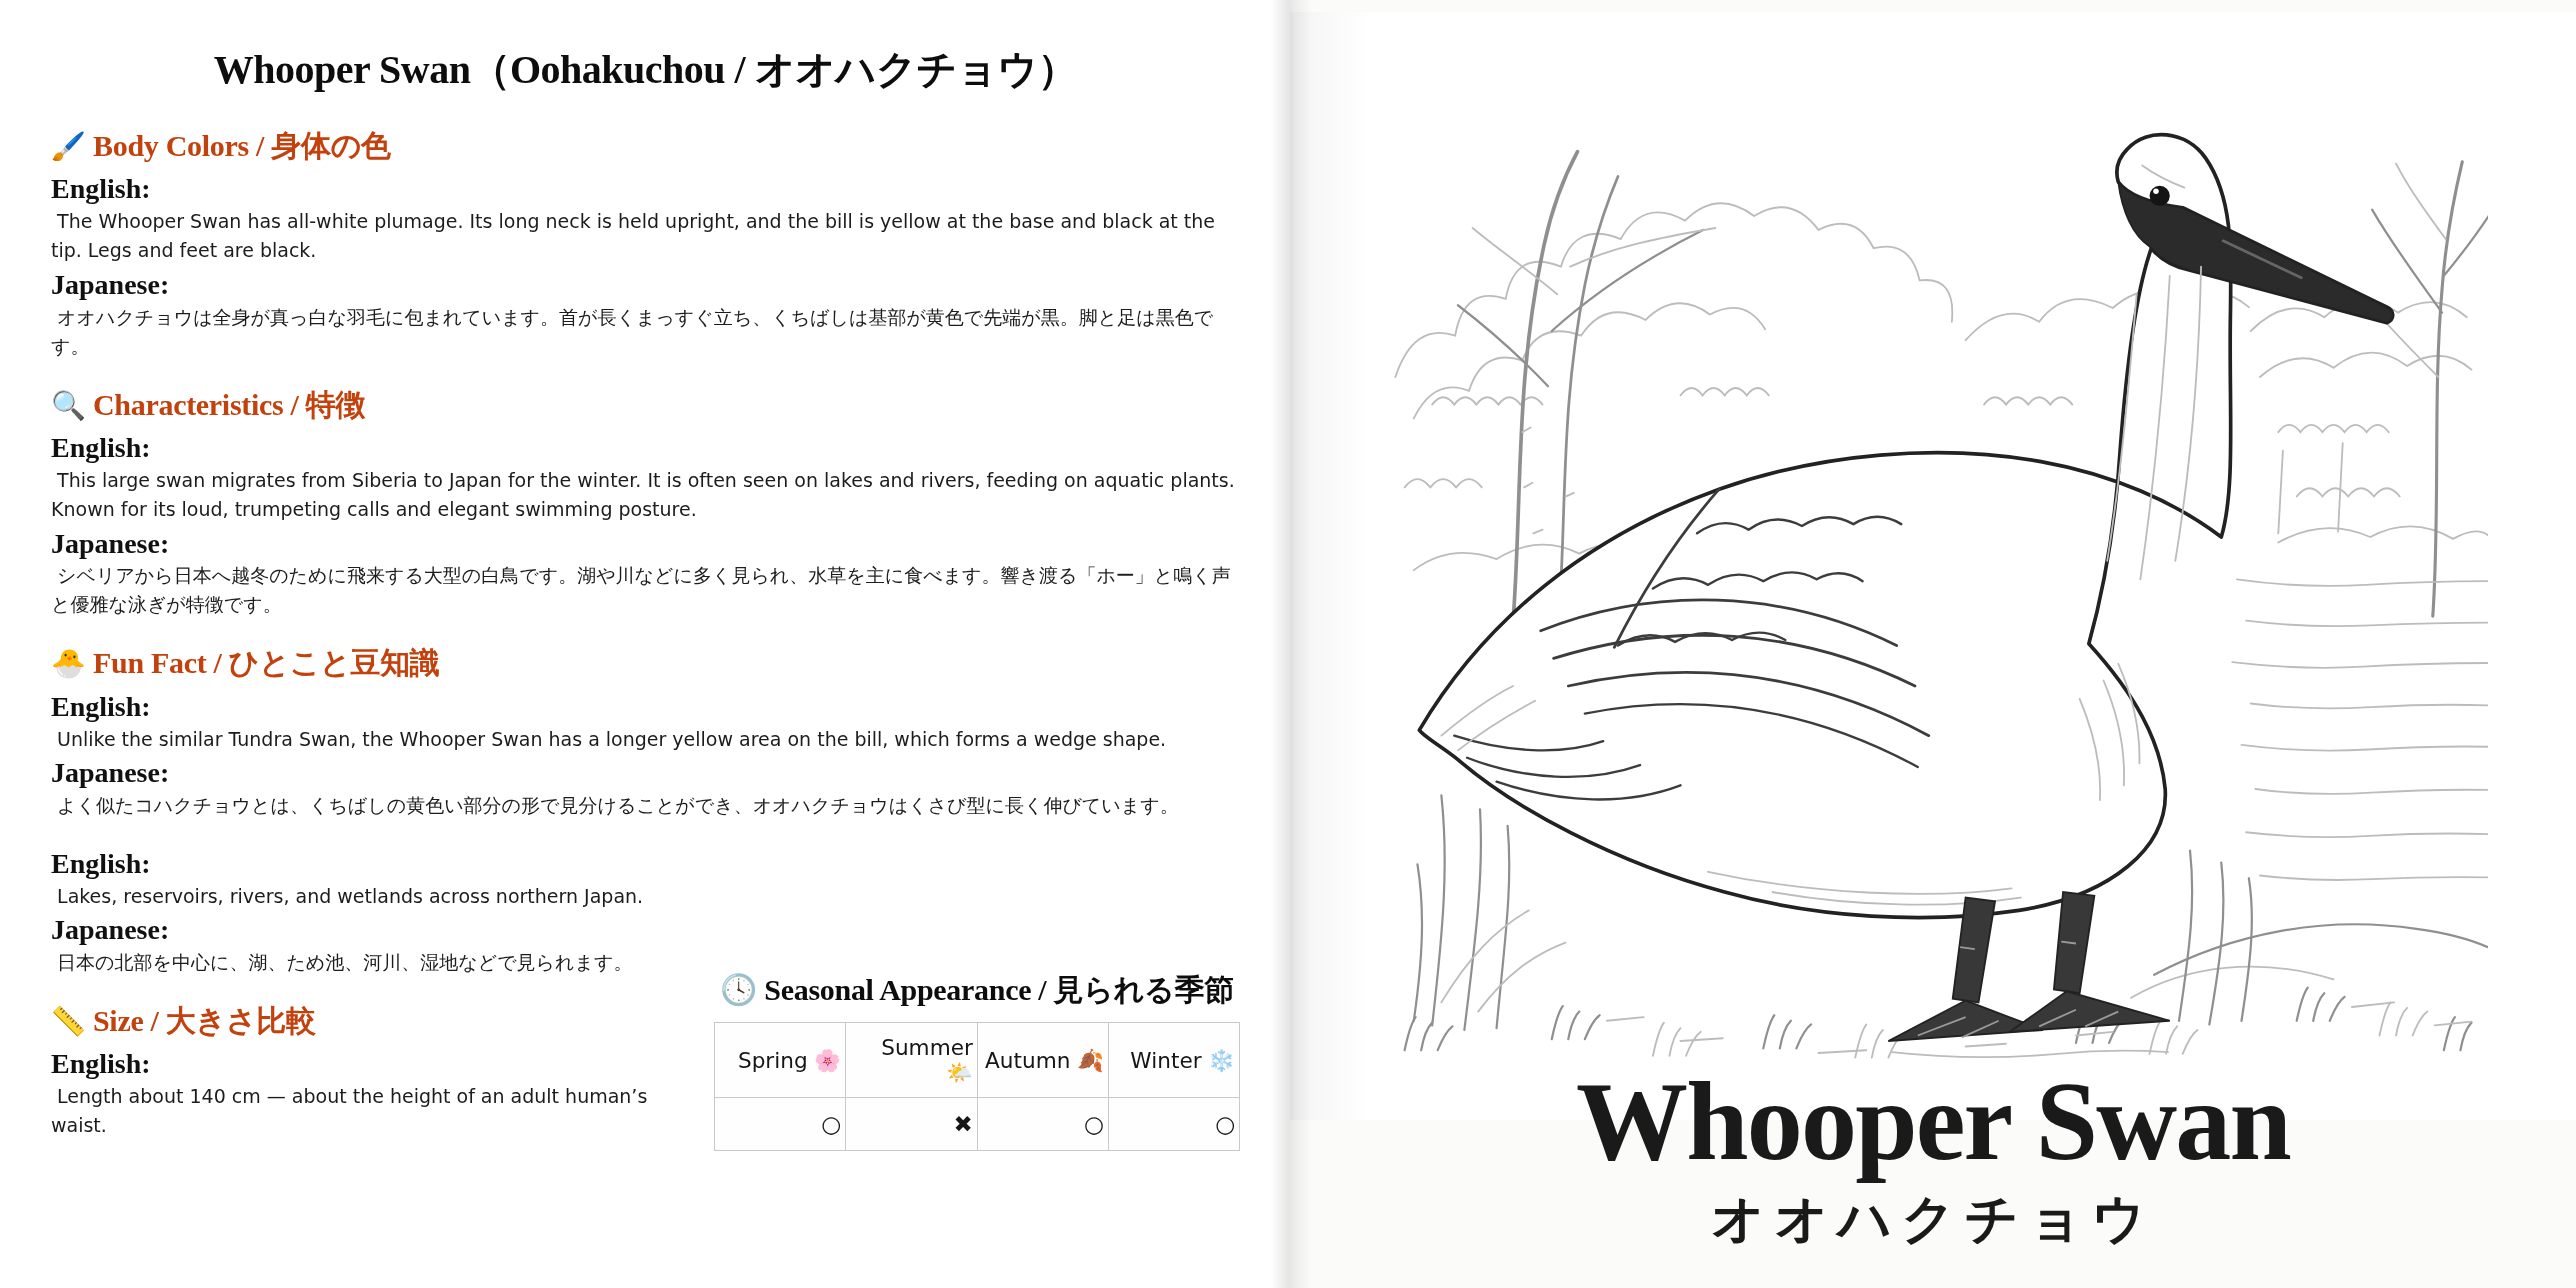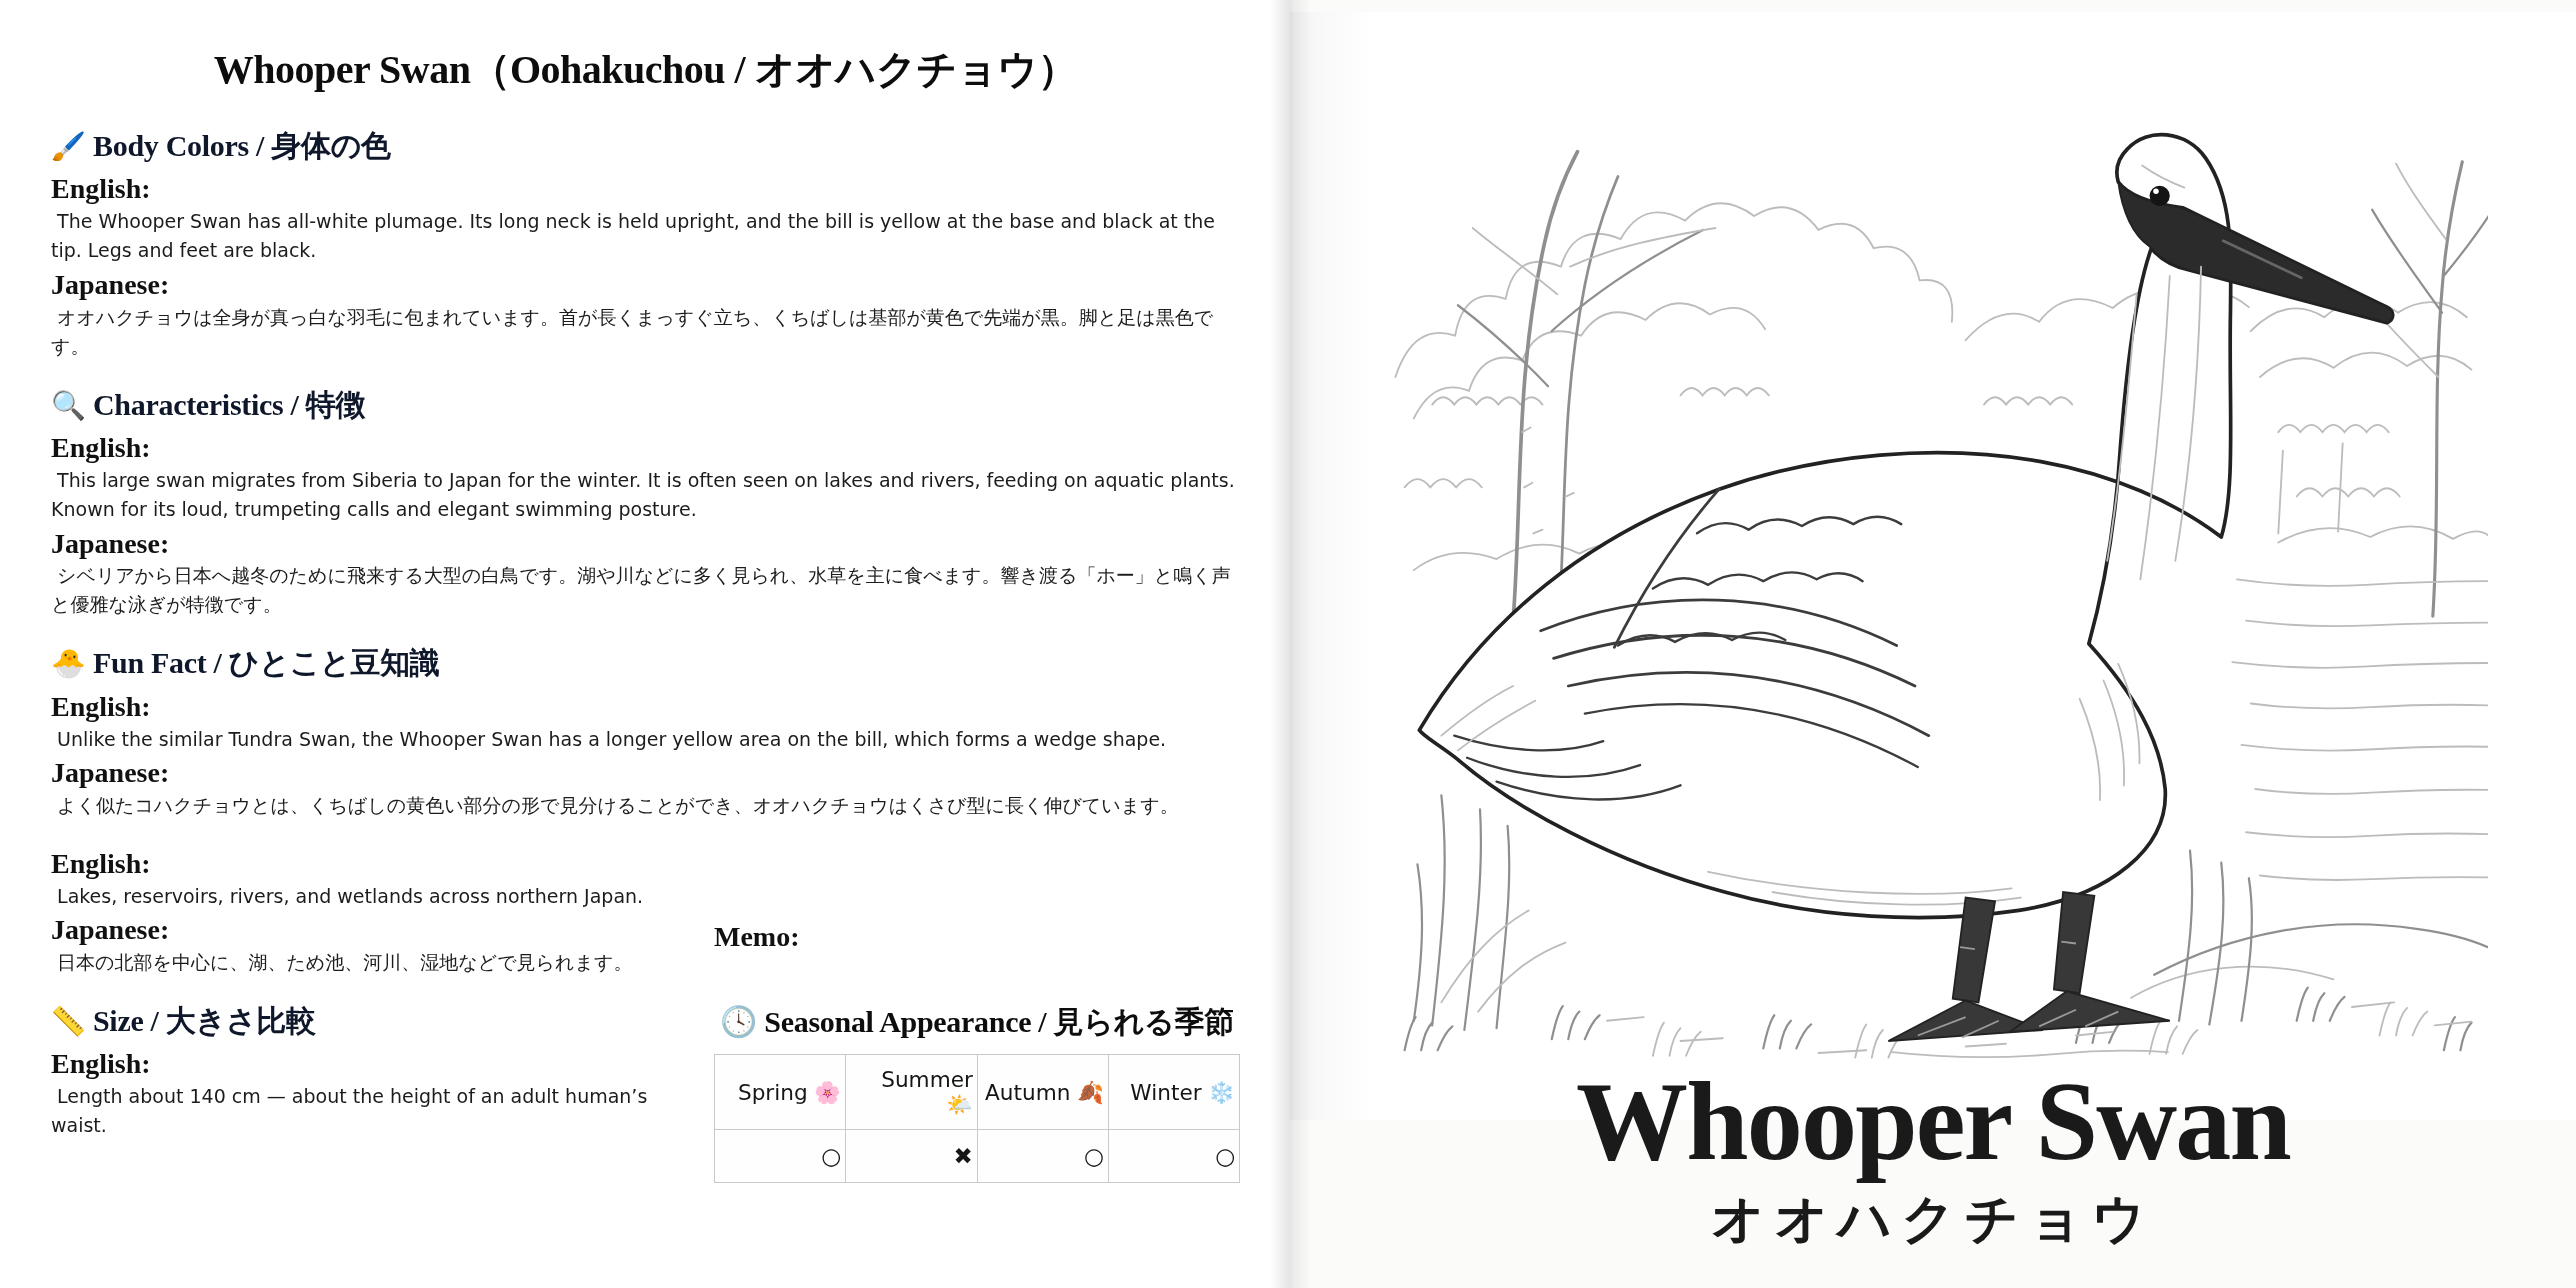--- a/index.html
+++ b/index.html
@@ -30,21 +30,21 @@
   
   .content { position:absolute; left:51px; top:42px; width:1189px; }
   .doc-title {
     font-family:"Liberation Serif","DejaVu Serif",serif;
     font-weight:700; font-size:40px; text-align:center; color:#0d0d0d;
     letter-spacing:-0.5px; margin-bottom:29px; white-space:nowrap;
   }
   .section { margin-bottom:24px; }
   .sec-head {
     font-family:"Liberation Serif","DejaVu Serif",serif;
-    font-weight:700; font-size:30px; color:#0f172a; margin-bottom:6.4px;
+    font-weight:700; font-size:30px; color:#c2410c; margin-bottom:6.4px;
     letter-spacing:-0.3px;
   }
   .sec-head .emoji { font-size:28px; margin-right:7.4px; }
   .lang-label {
     font-family:"Liberation Serif","DejaVu Serif",serif;
     font-weight:700; font-size:28px; color:#111; margin:3.7px 0 1.8px 0;
   }
   .body-text {
     font-size:19px; line-height:29px; color:#1c1c1c; white-space:pre-wrap;
   }
@@ -135,21 +135,20 @@
           <div class="section">
             <div class="sec-head"><span class="emoji">📏</span><span>Size / 大きさ比較</span></div>
             <div class="lang-label">English:</div>
             <div class="body-text"> Length about 140 cm — about the height of an adult human’s waist.</div>
 
           </div>
 
         </div>
 
         <div class="col-right">
-          <div class="memo-label">Memo:</div>
 
           <div class="season-title"><span>🕓</span> <span>Seasonal Appearance / 見られる季節</span></div>
 
           <table class="season">
             <thead>
               <tr>
                 <th>Spring 🌸</th>
                 <th>Summer 🌤️</th>
                 <th>Autumn 🍂</th>
                 <th>Winter ❄️</th>

